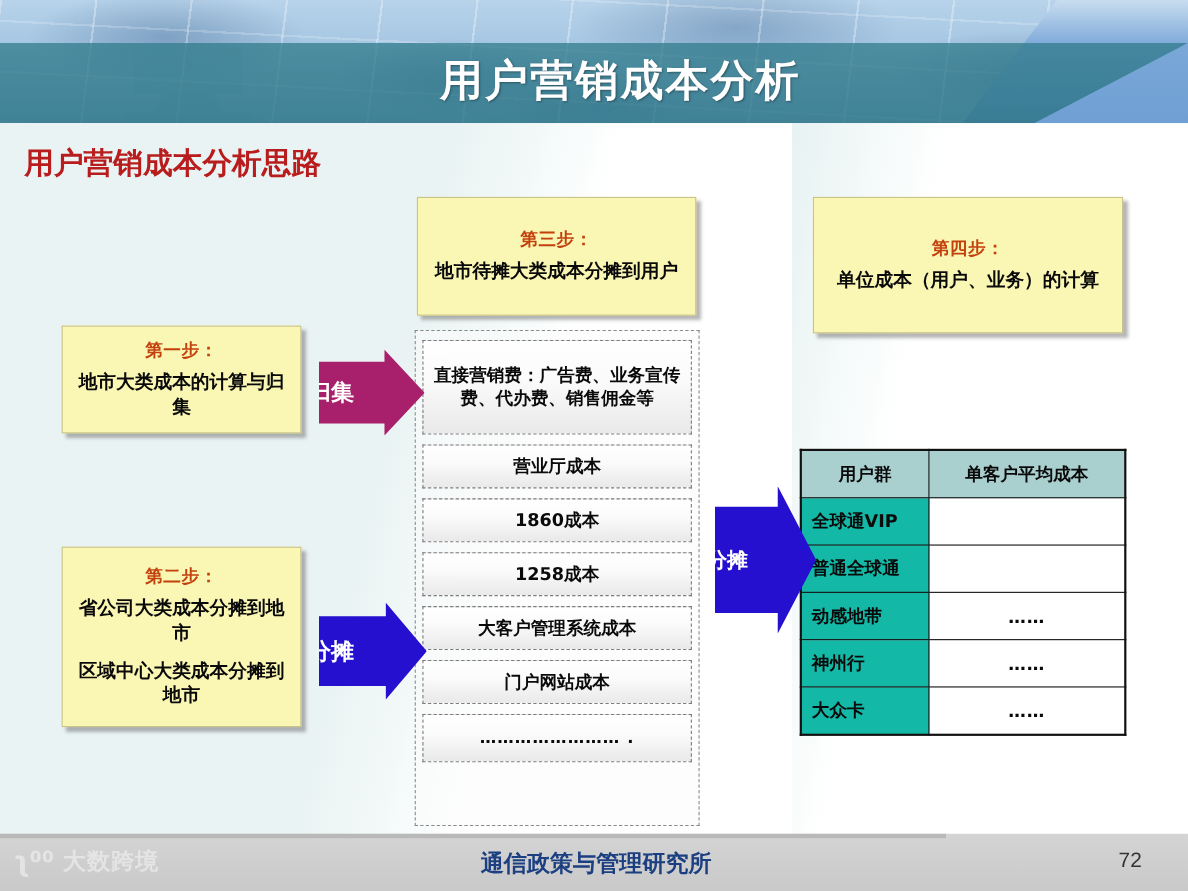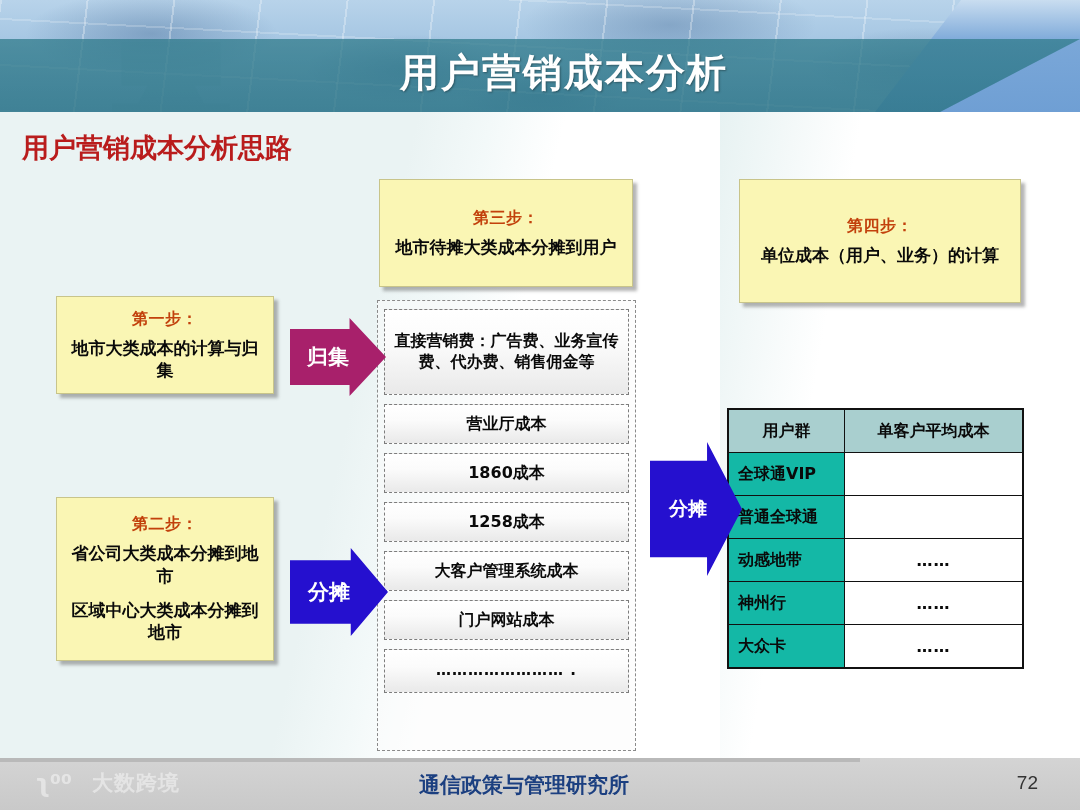--- a/index.html
+++ b/index.html
@@ -182,21 +182,20 @@
   }
   .cbox.tall { height: 86px; }
   .cbox.norm { height: 40px; }
   .cbox.dots { height: 44px; letter-spacing: 1px; font-size: 15px; }
 
   
   .arrow {
     position: absolute;
     display: flex;
     align-items: center;
-    justify-content: center;
     color: #ffffff;
     font-weight: bold;
     z-index: 7;
     font-family: Liberation Serif, serif;
     clip-path: polygon(0 14%, 62% 14%, 62% 0, 100% 50%, 62% 100%, 62% 86%, 0 86%);
   }
   #arrow1 {
     left: 290px; top: 318px; width: 96px; height: 78px;
     background: #a8206b;
     font-size: 21px;
@@ -265,36 +264,36 @@
   }
   .footer-title {
     position: absolute;
     left: 0; top: 13px;
     width: 1048px;
     text-align: center;
     font-size: 21px;
     font-weight: bold;
     color: #1b3f80;
     font-family: "DejaVu Sans", "Liberation Sans", sans-serif;
+    padding-left: 18px;
   }
   .footer-page {
     position: absolute;
     right: 42px; top: 14px;
     font-size: 19px;
     color: #333333;
     font-family: "Liberation Sans", sans-serif;
   }
   .watermark {
     position: absolute;
     left: 12px; top: 11px;
     display: flex;
     align-items: center;
-    gap: 20px;
+    gap: 8px;
     opacity: 0.45;
-    margin-left: 23px;
   }
   .watermark .wm-logo {
     font-size: 25px;
     font-weight: bold;
     color: #ffffff;
     line-height: 1;
     font-family: "DejaVu Sans", sans-serif;
   }
   .watermark .wm-text {
     font-size: 21px;

